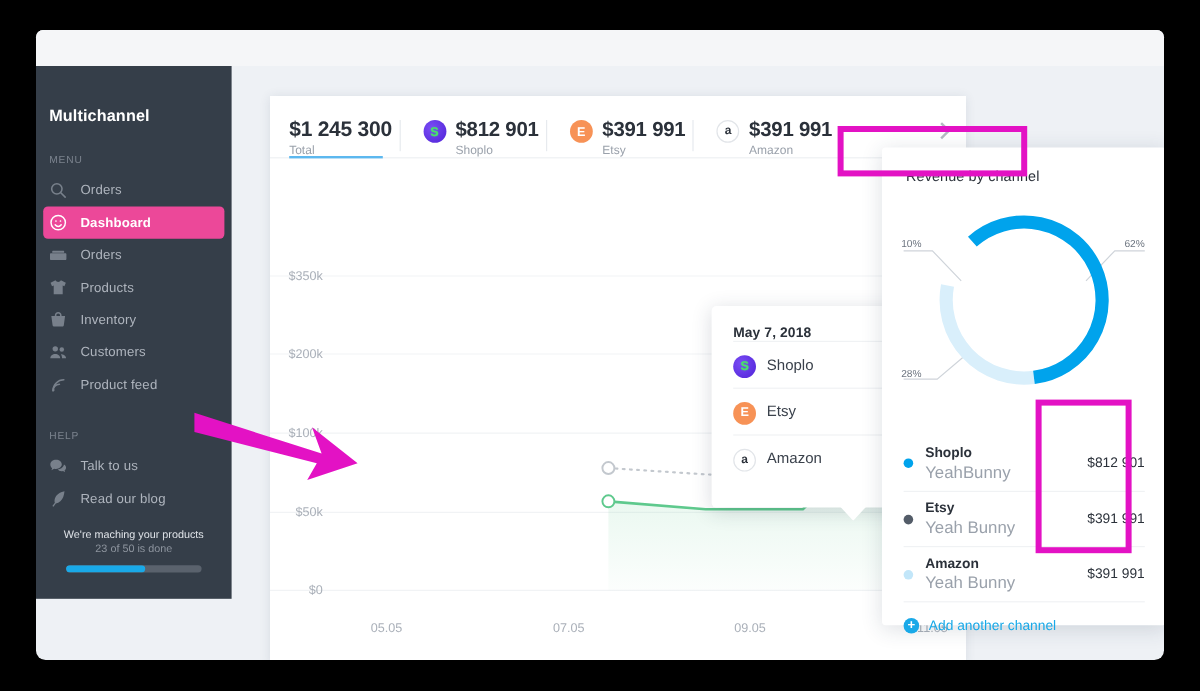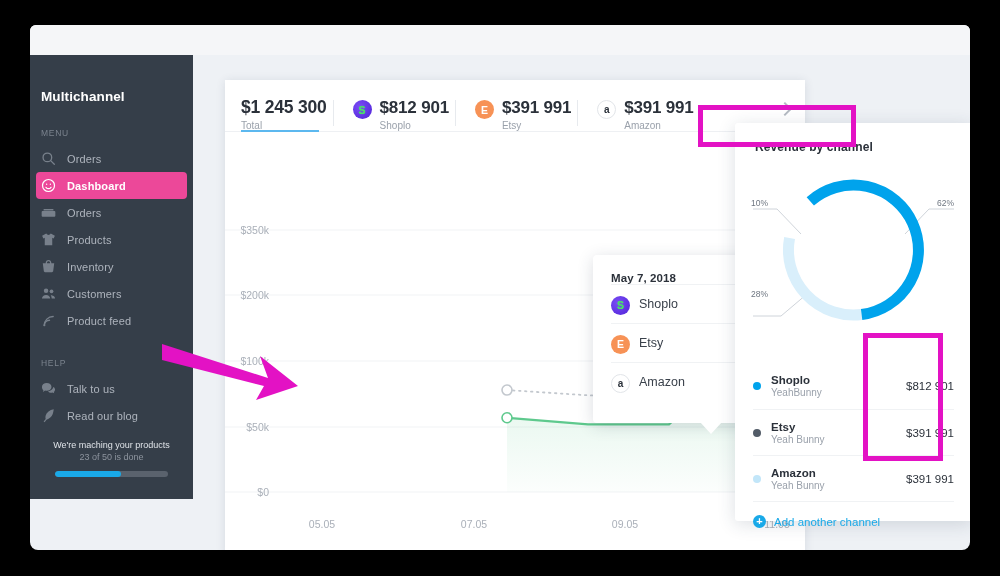--- a/index.html
+++ b/index.html
@@ -134,33 +134,33 @@
     background:#fff; clip-path:polygon(0 0,100% 0,50% 100%);
   }
 
   
   #panel {
     position:absolute; left:705px; top:98px; width:237px; height:398px;
     background:#ffffff; border-radius:3px;
     box-shadow:0 3px 18px rgba(40,55,80,.16);
     z-index:30;
   }
-  #panel-title { font-size:12px; font-weight:bold; color:#2b313a;
+  #panel-title { font-size:12px; font-weight:normal; color:#2b313a;
      padding:17px 0 0 20px; letter-spacing:.1px; }
   #donut-wrap { position:relative; width:237px; height:190px; }
   .pct { position:absolute; font-size:8.5px; color:#6e7681; }
 
   #legend { position:absolute; left:0; top:240px; width:237px; }
   .leg-row { display:flex; align-items:center; height:46px; margin:0 18px;
              border-top:1px solid #f0f2f4; position:relative; }
   .leg-row:first-child { border-top:none; }
   .leg-dot { width:8px; height:8px; border-radius:50%; flex:0 0 8px; }
   .leg-txt { margin-left:10px; flex:1; }
   .leg-name { font-size:11.5px; color:#2b313a; font-weight:bold; }
-  .leg-sub { font-size:10px; color:#9aa1ab; margin-top:1px; }
+  .leg-sub { font-size:14px; color:#9aa1ab; margin-top:1px; }
   .leg-val { font-size:11.5px; color:#2b313a; }
   #add-channel { display:flex; align-items:center; gap:8px;
      margin:0 18px; height:40px; border-top:1px solid #f0f2f4; cursor:pointer; }
   #add-channel .plus {
      width:13px; height:13px; border-radius:50%; background:#19a9e8; color:#fff;
      font-size:11px; line-height:12px; text-align:center; font-weight:bold; }
   #add-channel .txt { font-size:11.5px; color:#19a9e8; }
 
   
   .anno-box { position:absolute; border:5px solid #e312c4; background:transparent; z-index:60; }
@@ -380,21 +380,21 @@
 
         <g transform="translate(118.5,96)">
 
           <path d="M 8.1 64.5 A 65 65 0 0 1 -63.9 -12.1" fill="none" stroke="#d9effb" stroke-width="11" stroke-linecap="butt"></path>
 
           <path d="M -43.2 -48.6 A 65 65 0 1 1 8.1 64.5" fill="none" stroke="#00a3ec" stroke-width="11" stroke-linecap="butt"></path>
         </g>
       </svg>
       <div class="pct" style="left:16px; top:44px;">10%</div>
       <div class="pct" style="left:202px; top:44px;">62%</div>
-      <div class="pct" style="left:16px; top:135px;text-align:center;">28%</div>
+      <div class="pct" style="left:16px; top:152px;text-align:center;">28%</div>
     </div>
 
     <div id="legend">
       <div class="leg-row">
         <span class="leg-dot" style="background:#00a3ec"></span>
         <div class="leg-txt">
           <div class="leg-name">Shoplo</div>
           <div class="leg-sub">YeahBunny</div>
         </div>
         <div class="leg-val">$812 901</div>

